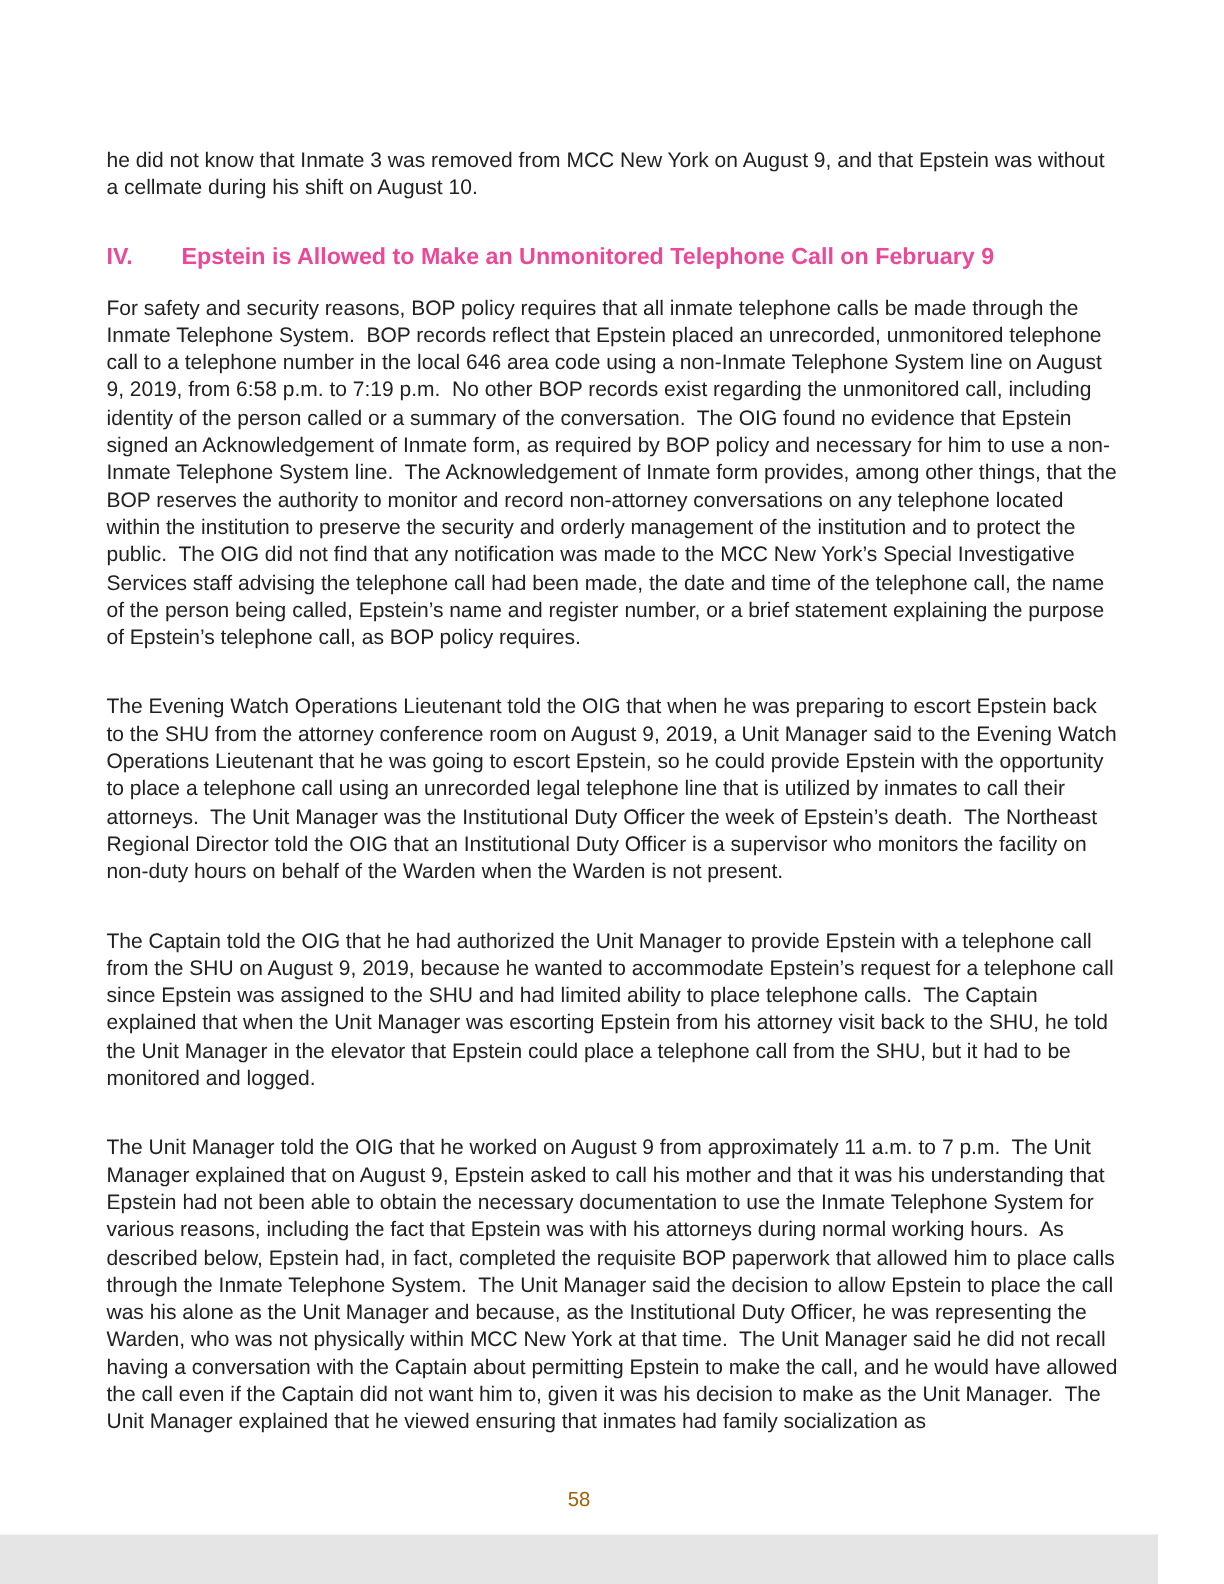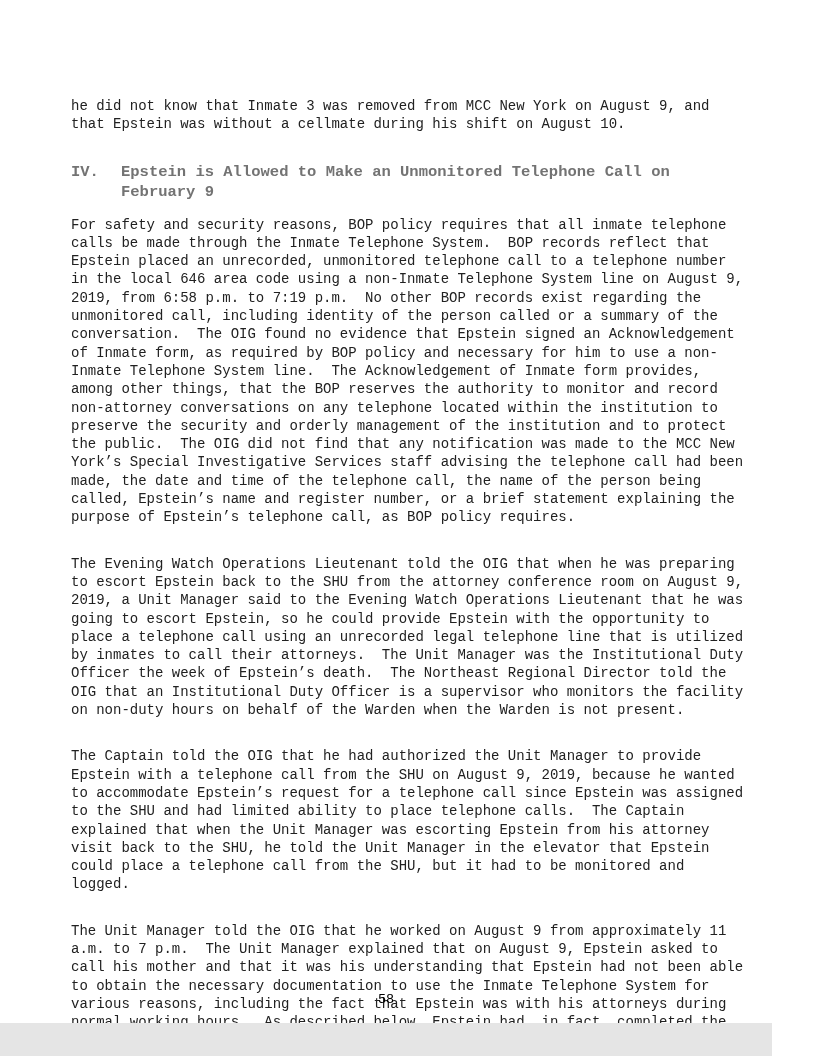--- a/index.html
+++ b/index.html
@@ -6,21 +6,21 @@
   html, body {
     margin: 0;
     padding: 0;
     background: #ffffff;
   }
   .page {
     position: relative;
     width: 772px;
     height: 1056px;
     background: #ffffff;
-    font-family: Liberation Mono, monospace;
+    font-family: Liberation Sans, sans-serif;
     color: #212121;
     overflow: hidden;
   }
   .content {
     position: absolute;
     left: 71px;
     top: 97px;
     width: 674px;
   }
   .body-text {
@@ -29,39 +29,39 @@
     margin: 0 0 28px 0;
     white-space: pre-wrap;
     text-align: left;
     color: #212121;
   }
   .section-heading {
     display: flex;
     align-items: flex-start;
     font-size: 15.5px;
     font-weight: bold;
-    color: #737373;
+    color: #ec4899;
     margin: 0 0 14px 0;
     line-height: 20px;
   }
   .section-number {
     width: 50px;
     flex-shrink: 0;
   }
   .section-title {
     flex: 1;
   }
   .footer {
     position: absolute;
     left: 0;
     right: 0;
     top: 992px;
     text-align: center;
     font-size: 13.5px;
-    color: #000000;
+    color: #a16207;
   }
   .bottom-bar {
     position: absolute;
     left: 0;
     right: 0;
     bottom: 0;
     height: 33px;
     background: #e5e5e5;
   }
 </style>

